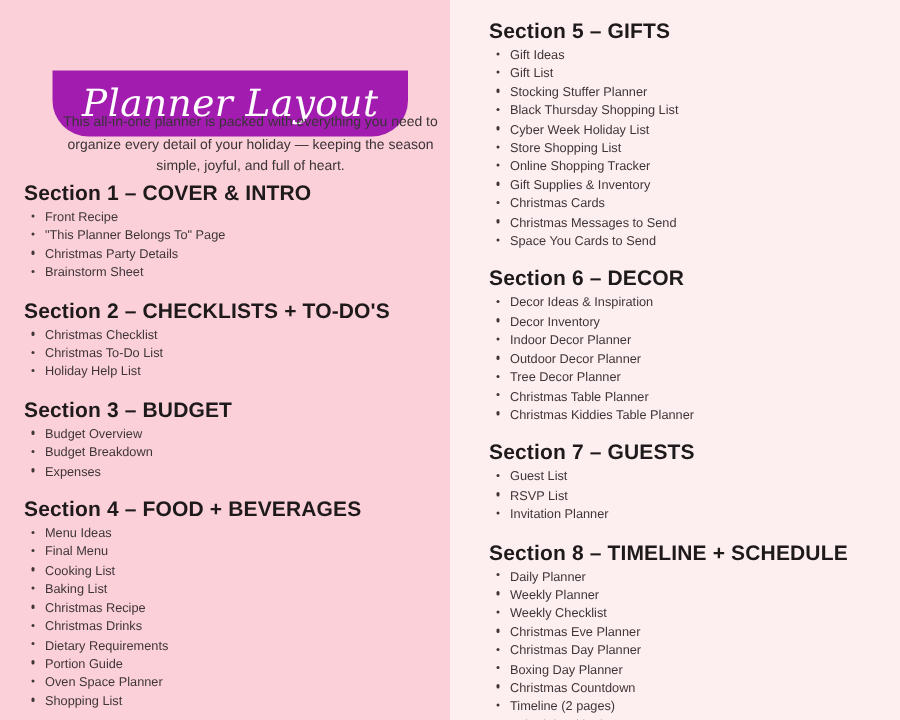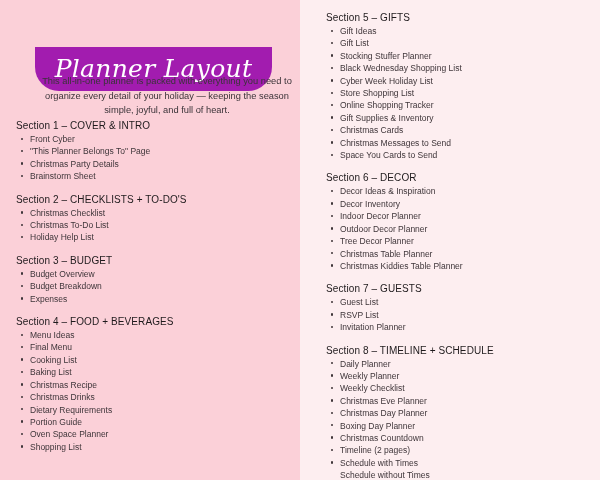--- a/index.html
+++ b/index.html
@@ -85,22 +85,22 @@
     width: 270px;
   }
   
   .section-block {
     margin-bottom: 11px;
   }
   .section-block:last-child {
     margin-bottom: 0;
   }
   .section-heading {
-    font-size: 10px;
-    font-weight: normal;
+    font-size: 14px;
+    font-weight: bold;
     color: #1e1a1c;
     letter-spacing: 0.1px;
     margin: 0 0 2px 0;
   }
   .section-list {
     list-style: none;
     margin: 0;
     padding: 0;
   }
   .section-list li {
@@ -130,21 +130,21 @@
     <div id="title-banner">
       <span id="title-text">Planner Layout</span>
     </div>
 
     <p id="intro-paragraph">This all-in-one planner is packed with everything you need to organize every detail of your holiday — keeping the season simple, joyful, and full of heart.</p>
 
     <div id="left-sections">
         <div class="section-block">
           <div class="section-heading">Section 1 – COVER &amp; INTRO</div>
           <ul class="section-list">
-            <li><span class="bullet"></span><span>Front Cyber</span></li>
+            <li><span class="bullet"></span><span>Front Recipe</span></li>
             <li><span class="bullet"></span><span>"This Planner Belongs To" Page</span></li>
             <li><span class="bullet"></span><span>Christmas Party Details</span></li>
             <li><span class="bullet"></span><span>Brainstorm Sheet</span></li>
           </ul>
         </div>
         <div class="section-block">
           <div class="section-heading">Section 2 – CHECKLISTS + TO-DO'S</div>
           <ul class="section-list">
             <li><span class="bullet"></span><span>Christmas Checklist</span></li>
             <li><span class="bullet"></span><span>Christmas To-Do List</span></li>
@@ -178,21 +178,21 @@
   </div>
 
   <div id="right-panel">
     <div id="right-sections">
         <div class="section-block">
           <div class="section-heading">Section 5 – GIFTS</div>
           <ul class="section-list">
             <li><span class="bullet"></span><span>Gift Ideas</span></li>
             <li><span class="bullet"></span><span>Gift List</span></li>
             <li><span class="bullet"></span><span>Stocking Stuffer Planner</span></li>
-            <li><span class="bullet"></span><span>Black Wednesday Shopping List</span></li>
+            <li><span class="bullet"></span><span>Black Thursday Shopping List</span></li>
             <li><span class="bullet"></span><span>Cyber Week Holiday List</span></li>
             <li><span class="bullet"></span><span>Store Shopping List</span></li>
             <li><span class="bullet"></span><span>Online Shopping Tracker</span></li>
             <li><span class="bullet"></span><span>Gift Supplies &amp; Inventory</span></li>
             <li><span class="bullet"></span><span>Christmas Cards</span></li>
             <li><span class="bullet"></span><span>Christmas Messages to Send</span></li>
             <li><span class="bullet"></span><span>Space You Cards to Send</span></li>
           </ul>
         </div>
         <div class="section-block">

